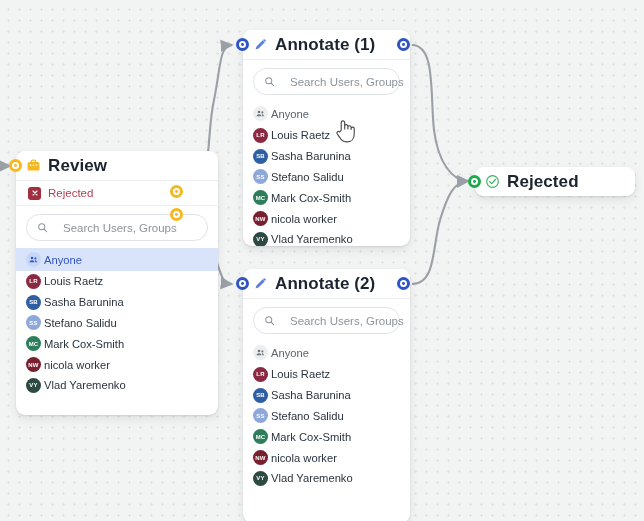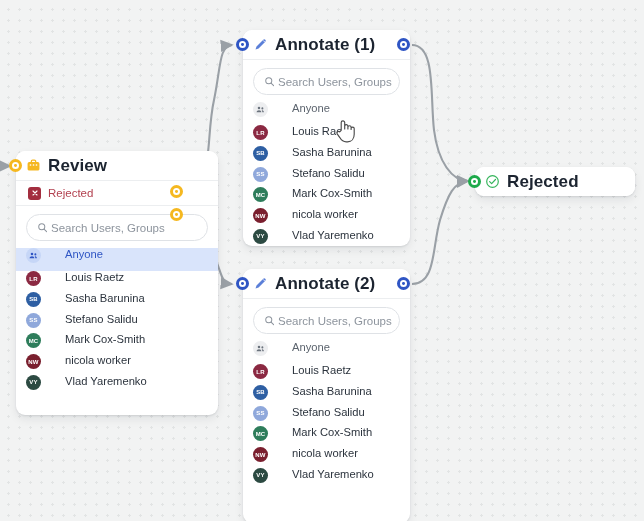--- a/index.html
+++ b/index.html
@@ -69,30 +69,30 @@
   }
   .obadge svg { width: 8px; height: 8px; display: block; }
   .o-accept .obadge { background: #2e9e5b; }
   .o-accept .olabel { color: #2e9e5b; }
   .o-reject .obadge { background: #a32e3f; }
   .o-reject .olabel { color: #b2404f; }
 
   
   .searchwrap { padding: 8px 10px 7px 10px; }
   .search {
-    display: flex; align-items: center; gap: 3px;
+    display: flex; align-items: center; gap: 15px;
     height: 27px; padding: 2px 10px;
     border: 1px solid #dfe2e6; border-radius: 14px; background: #fff;
   }
   .search svg { width: 11px; height: 11px; flex: 0 0 11px; }
   .search .ph { font-size: 11.5px; color: #8d949d; white-space: nowrap; }
 
   
   .row {
-    display: flex; gap: 24px;
+    display: flex; align-items: center; gap: 3px;
     height: 21px; padding: 0 10px;
     font-size: 11.2px; color: #2b333d; white-space: nowrap;
   }
   .row.anyone { height: 23px; }
   .row.anyone.sel { background: #d9e4fb; }
   .row.anyone.sel .rname { color: #2f55c4; }
   .row.anyone .rname { color: #5c646e; }
   .anyicon {
     width: 15px; height: 15px; flex: 0 0 15px; border-radius: 50%;
     background: #edeef0; display: flex; align-items: center; justify-content: center;

